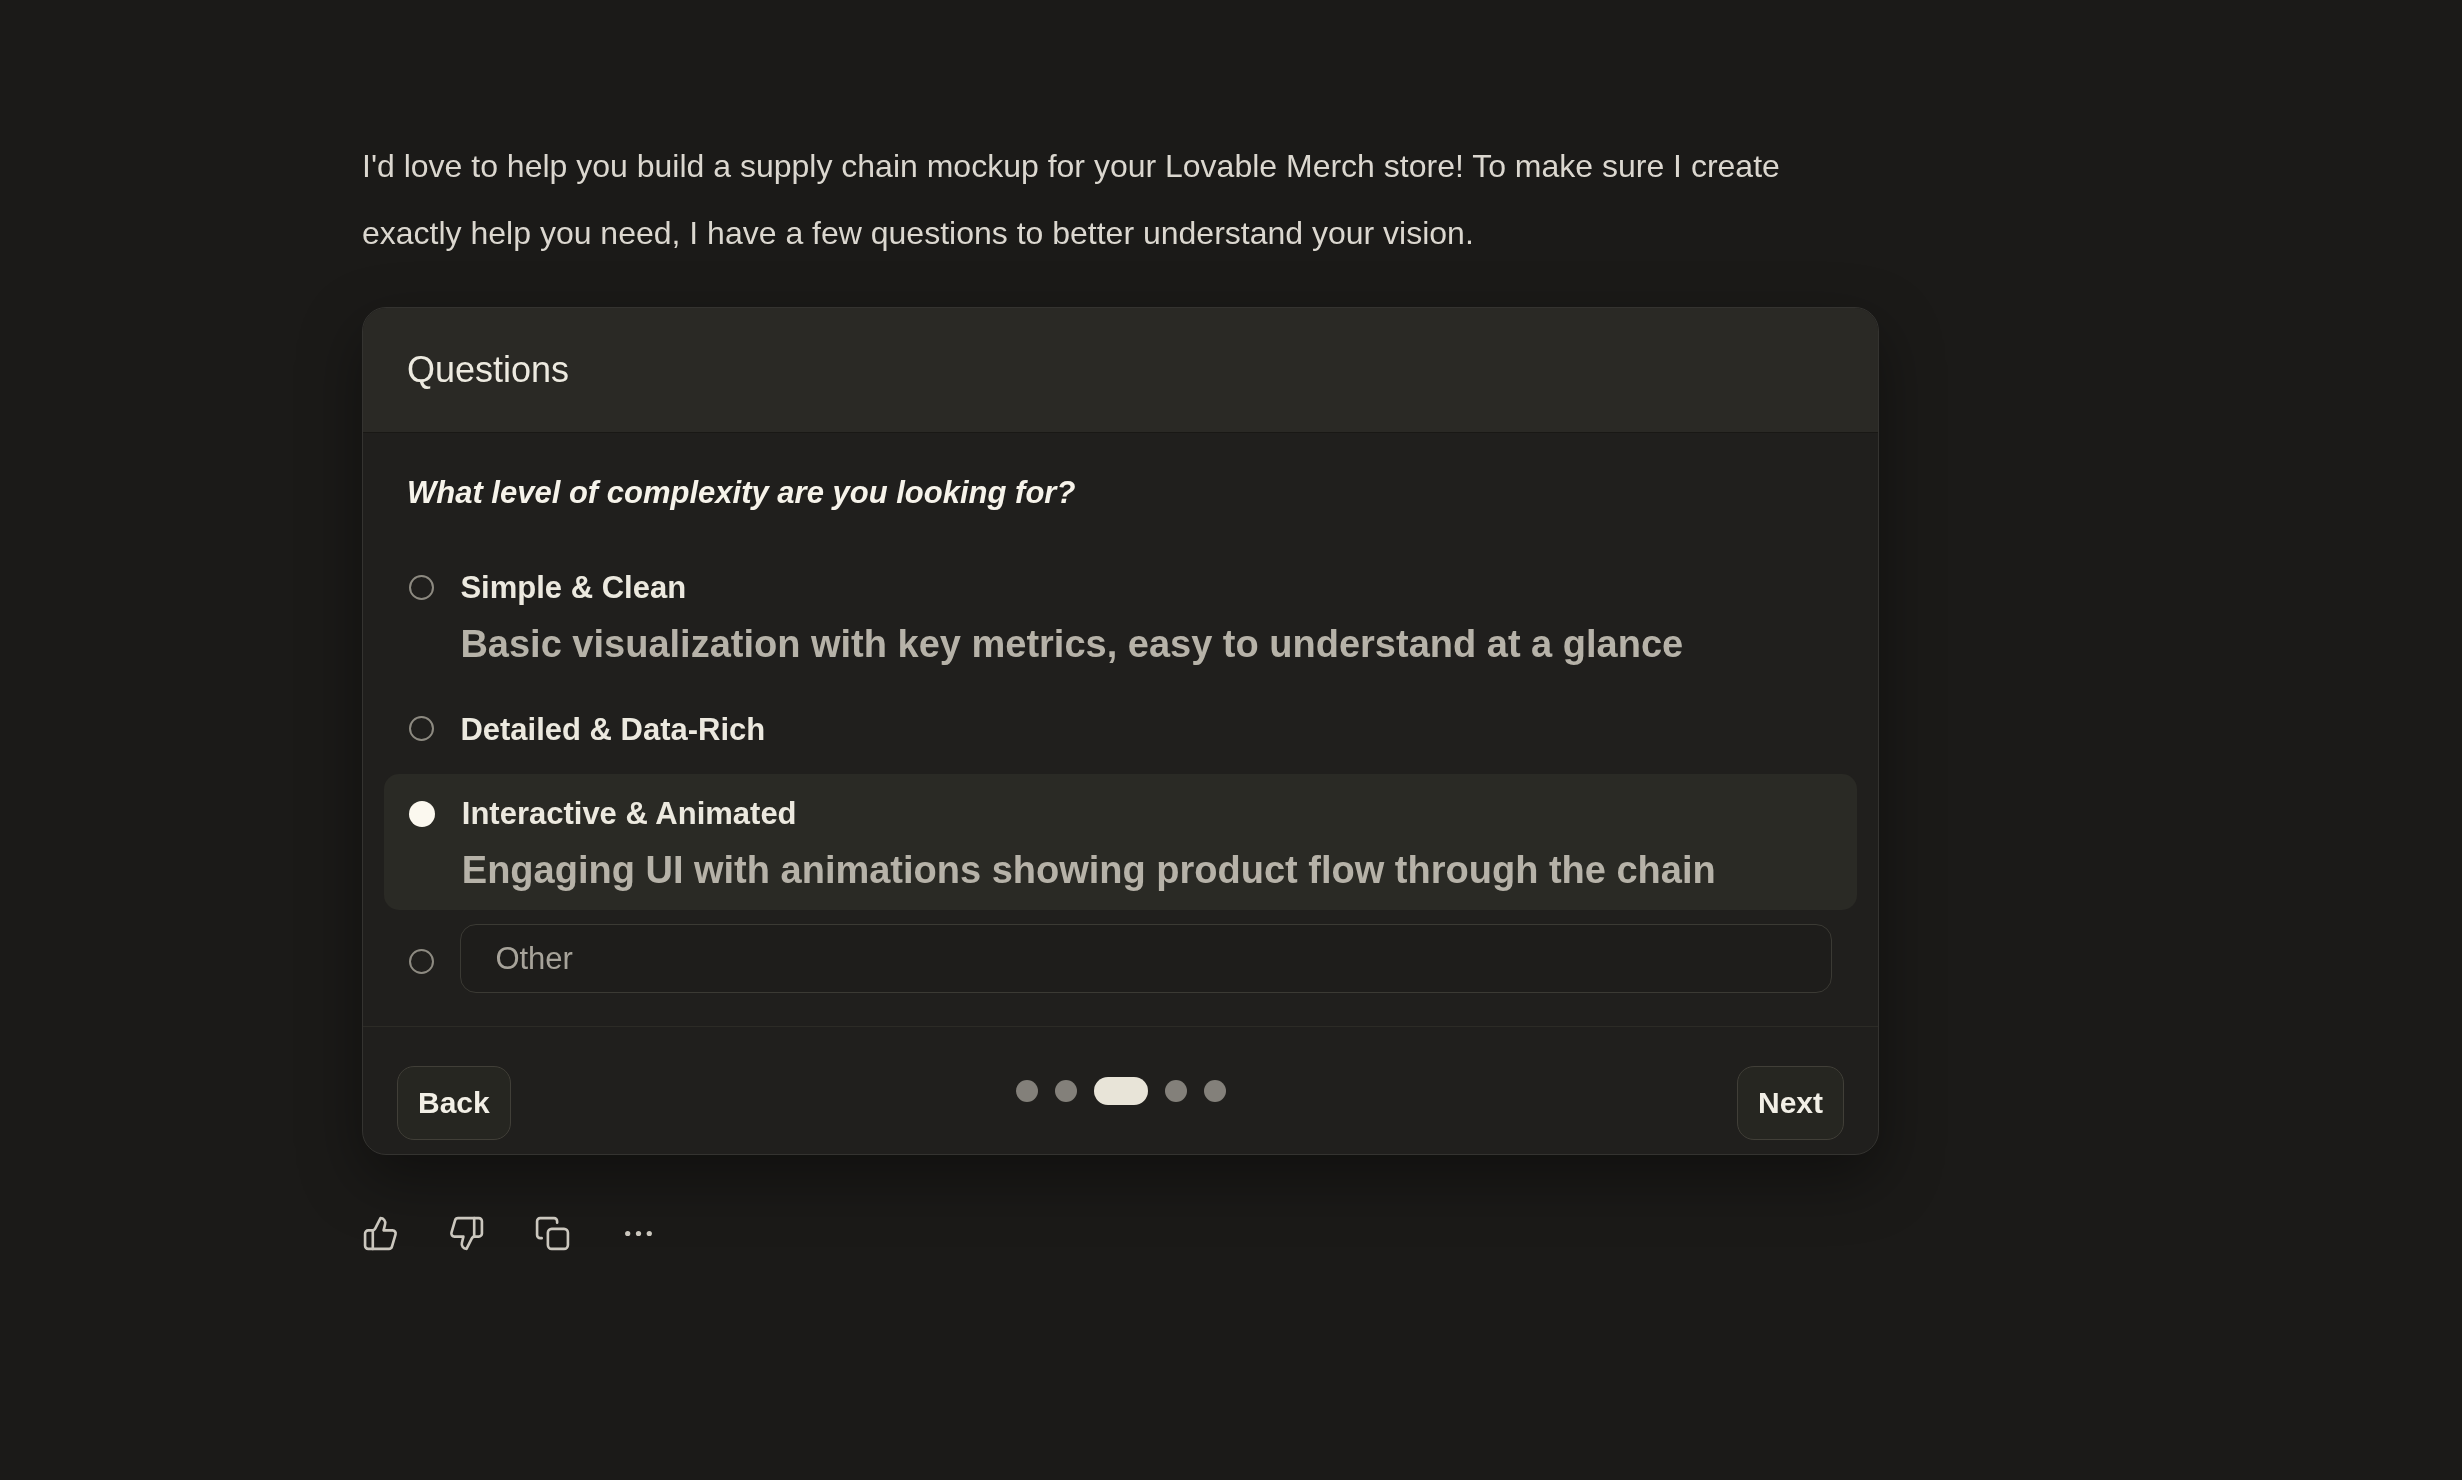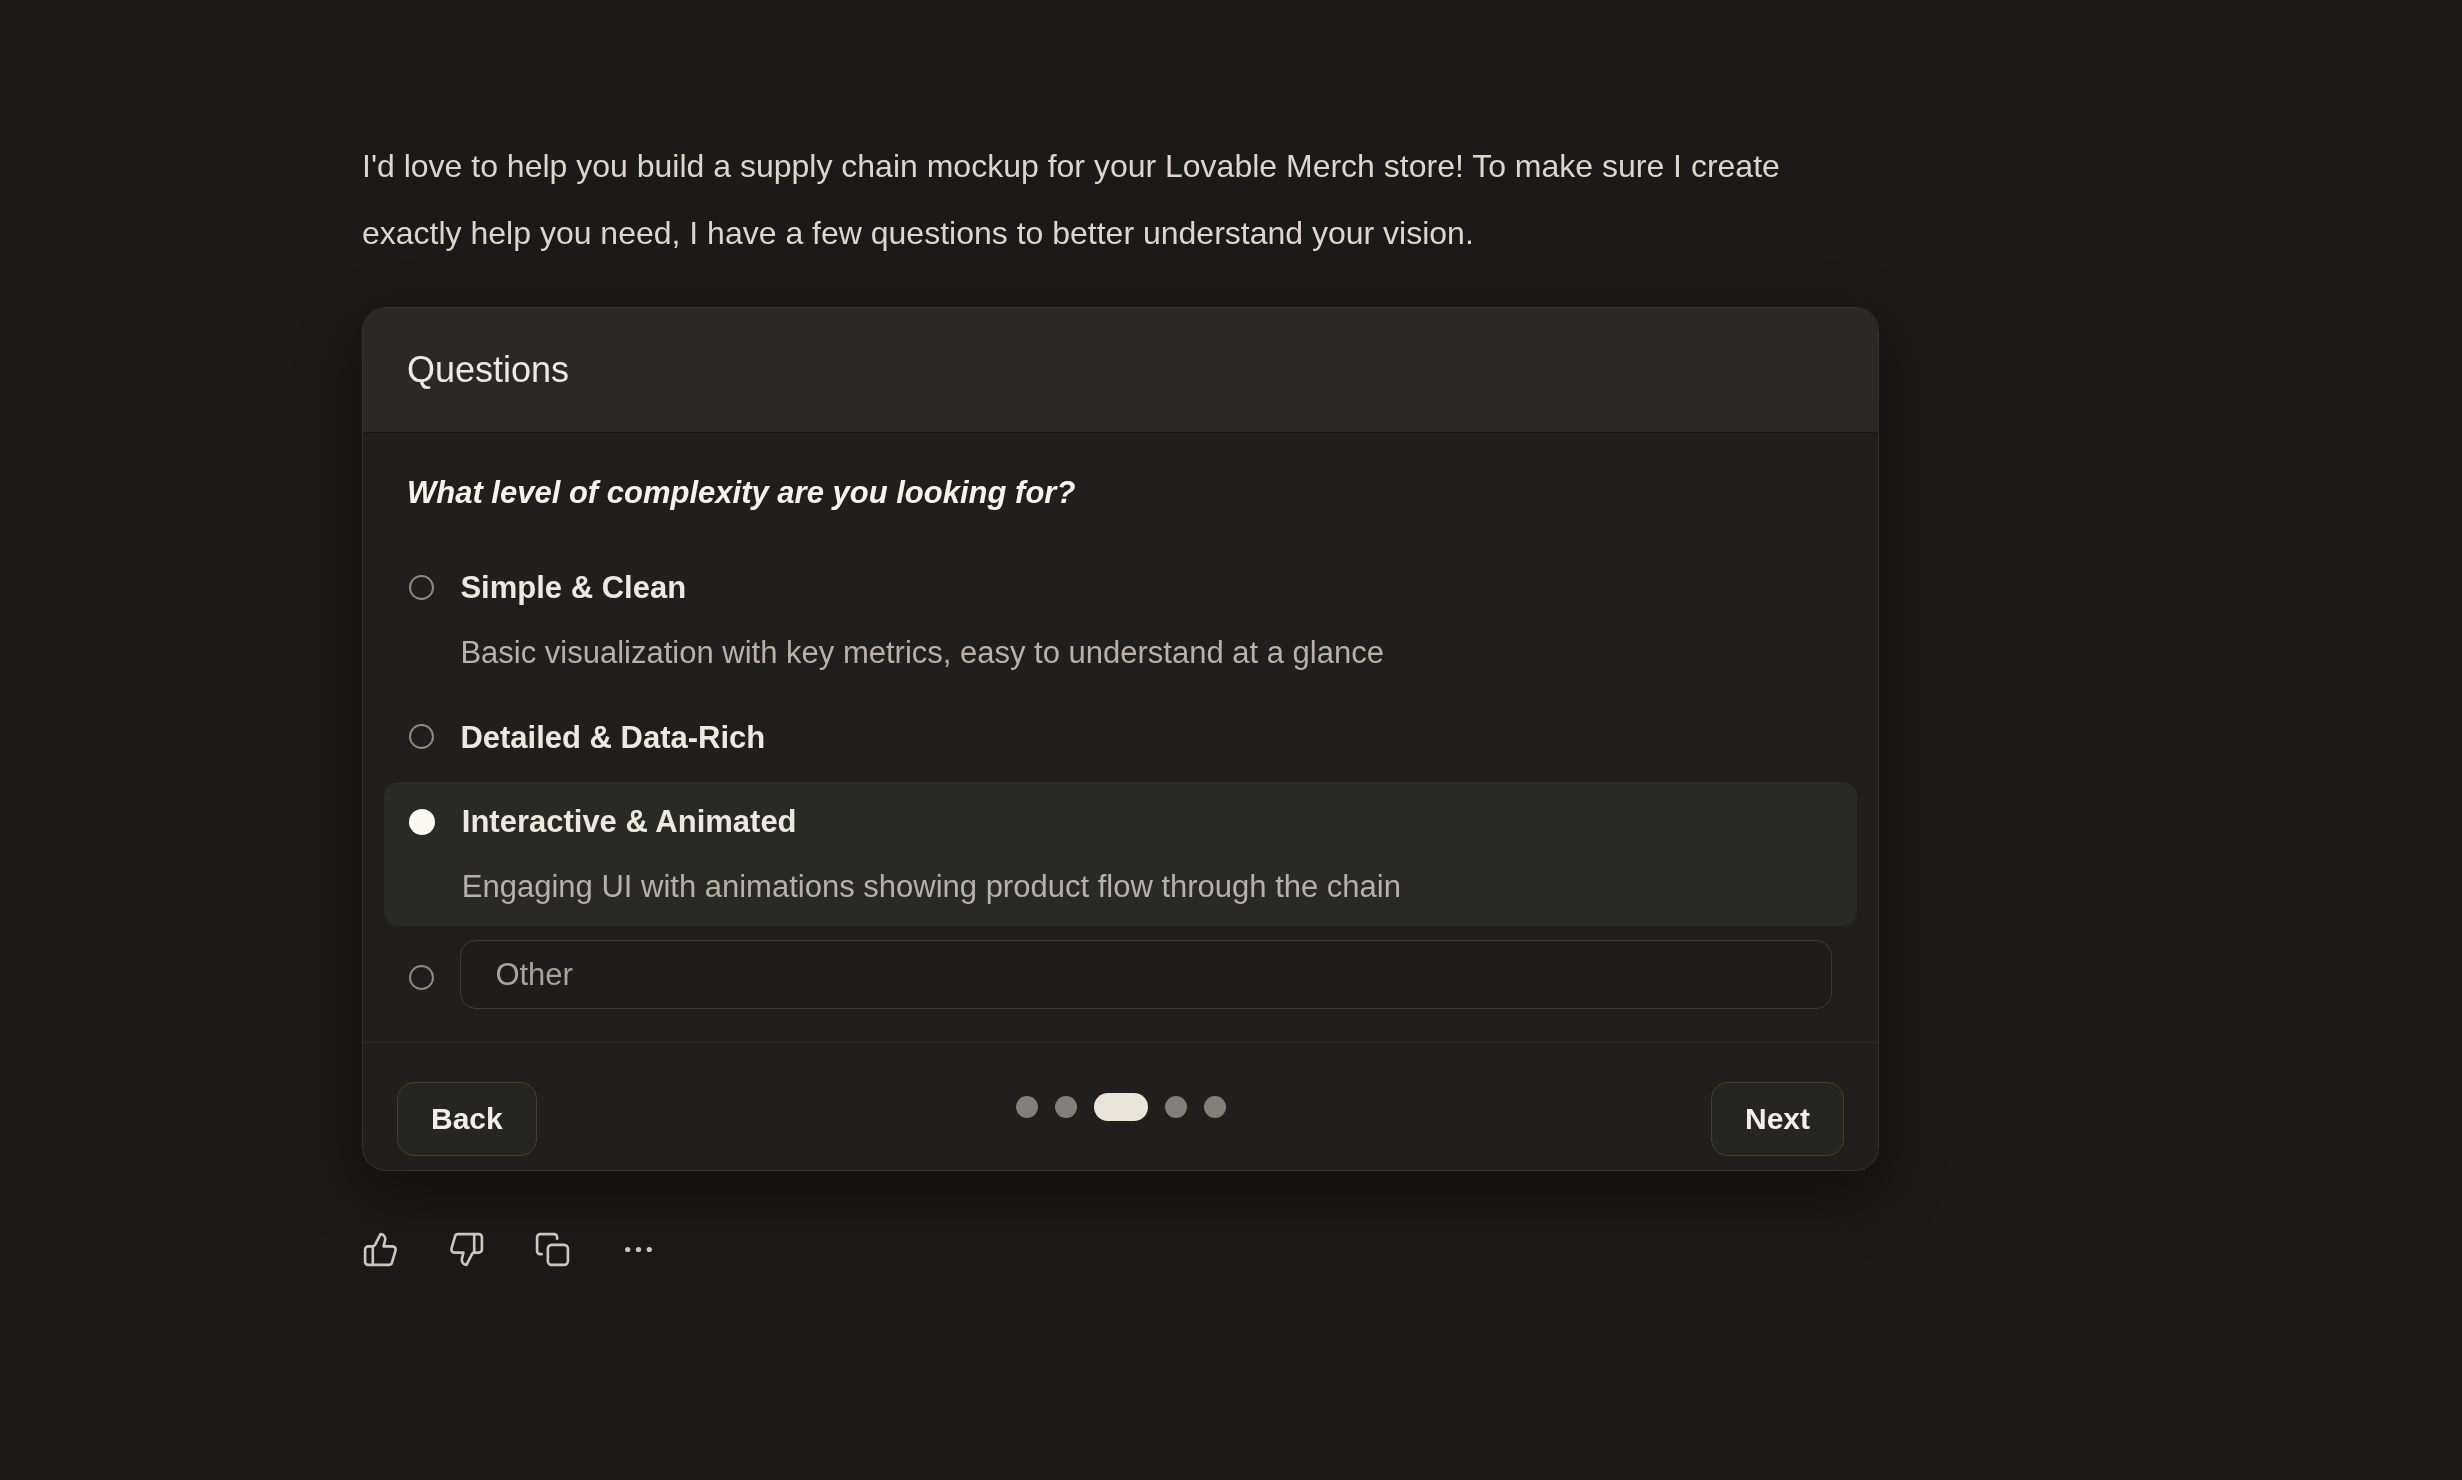--- a/index.html
+++ b/index.html
@@ -39,37 +39,37 @@
 
   .options{ margin-top:37px; display:flex; flex-direction:column; gap:5.7px; }
   .option{ display:flex; gap:26.4px; padding:21px 25px; border-radius:15px; }
   .option.selected{ background:#2a2a25; }
   .radio{
     flex:0 0 auto; width:25px; height:25px; margin-top:5.7px;
     border-radius:50%; border:2.9px solid #8d8a81; background:transparent;
   }
   .option.selected .radio{ border:none; background:#fbf8ef; width:26.4px; height:26.4px; }
   .option-title{ font-size:31px; font-weight:600; color:#ece9df; line-height:37px; }
-  .option-desc{ margin-top:28px; font-size:31px; font-weight:400; color:#b6b2a8; line-height:37px; }
+  .option-desc{ margin-top:20px; font-size:38px; font-weight:700; color:#b6b2a8; line-height:37px; }
 
   .other-row{ display:flex; align-items:center; gap:26.4px; padding:0 25px; margin-top:14px; }
   .other-input{
     flex:1; height:69px; border-radius:16px;
     border:1.7px solid #3b3a34; background:#1e1d1b;
     padding:0 34px; font-size:31px; color:#dbd7cf; outline:none;
     font-family:"Liberation Sans", sans-serif;
   }
   .other-input::placeholder{ color:#a7a39a; }
 
   .card-footer{
     position:relative; height:128px; border-top:1.7px solid #2c2b26;
     display:flex; align-items:center; justify-content:space-between; padding:0 34px;
   }
   .nav-btn{
-    height:74px; padding:0 33px; border-radius:17px;
+    height:74px; padding:0 20px; border-radius:17px;
     background:#262621; border:1.7px solid #413f38;
     font-size:30px; font-weight:600; color:#f2efe6;
     font-family:"Liberation Sans", sans-serif; cursor:pointer;margin-top:24px;
   }
   .pagination{
     position:absolute; left:50%; top:50%; transform:translate(-50%,-50%);
     display:flex; align-items:center; gap:17px;
   }
   .dot{ width:22px; height:22px; border-radius:50%; background:#83807a; }
   .dot.active{ width:54px; height:28px; border-radius:15px; background:#e8e4d8; }

